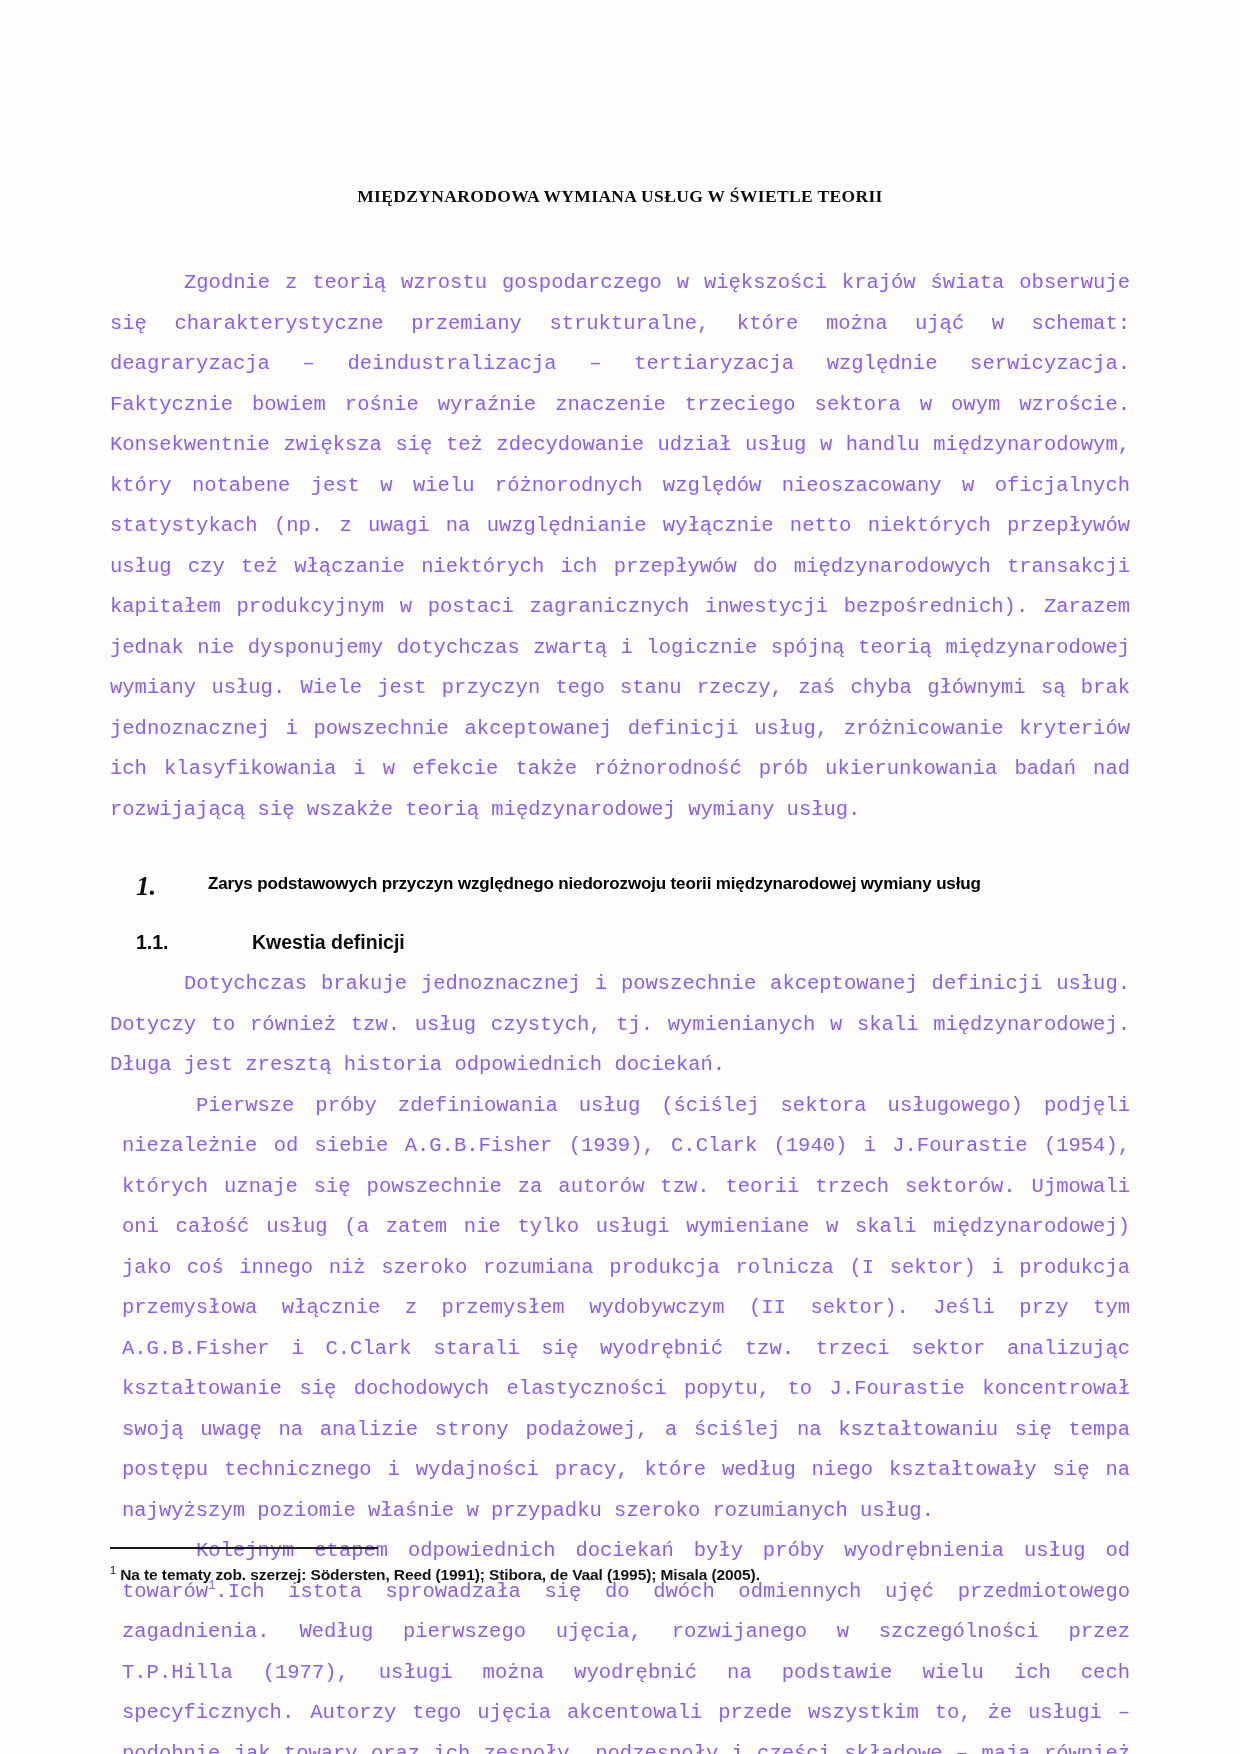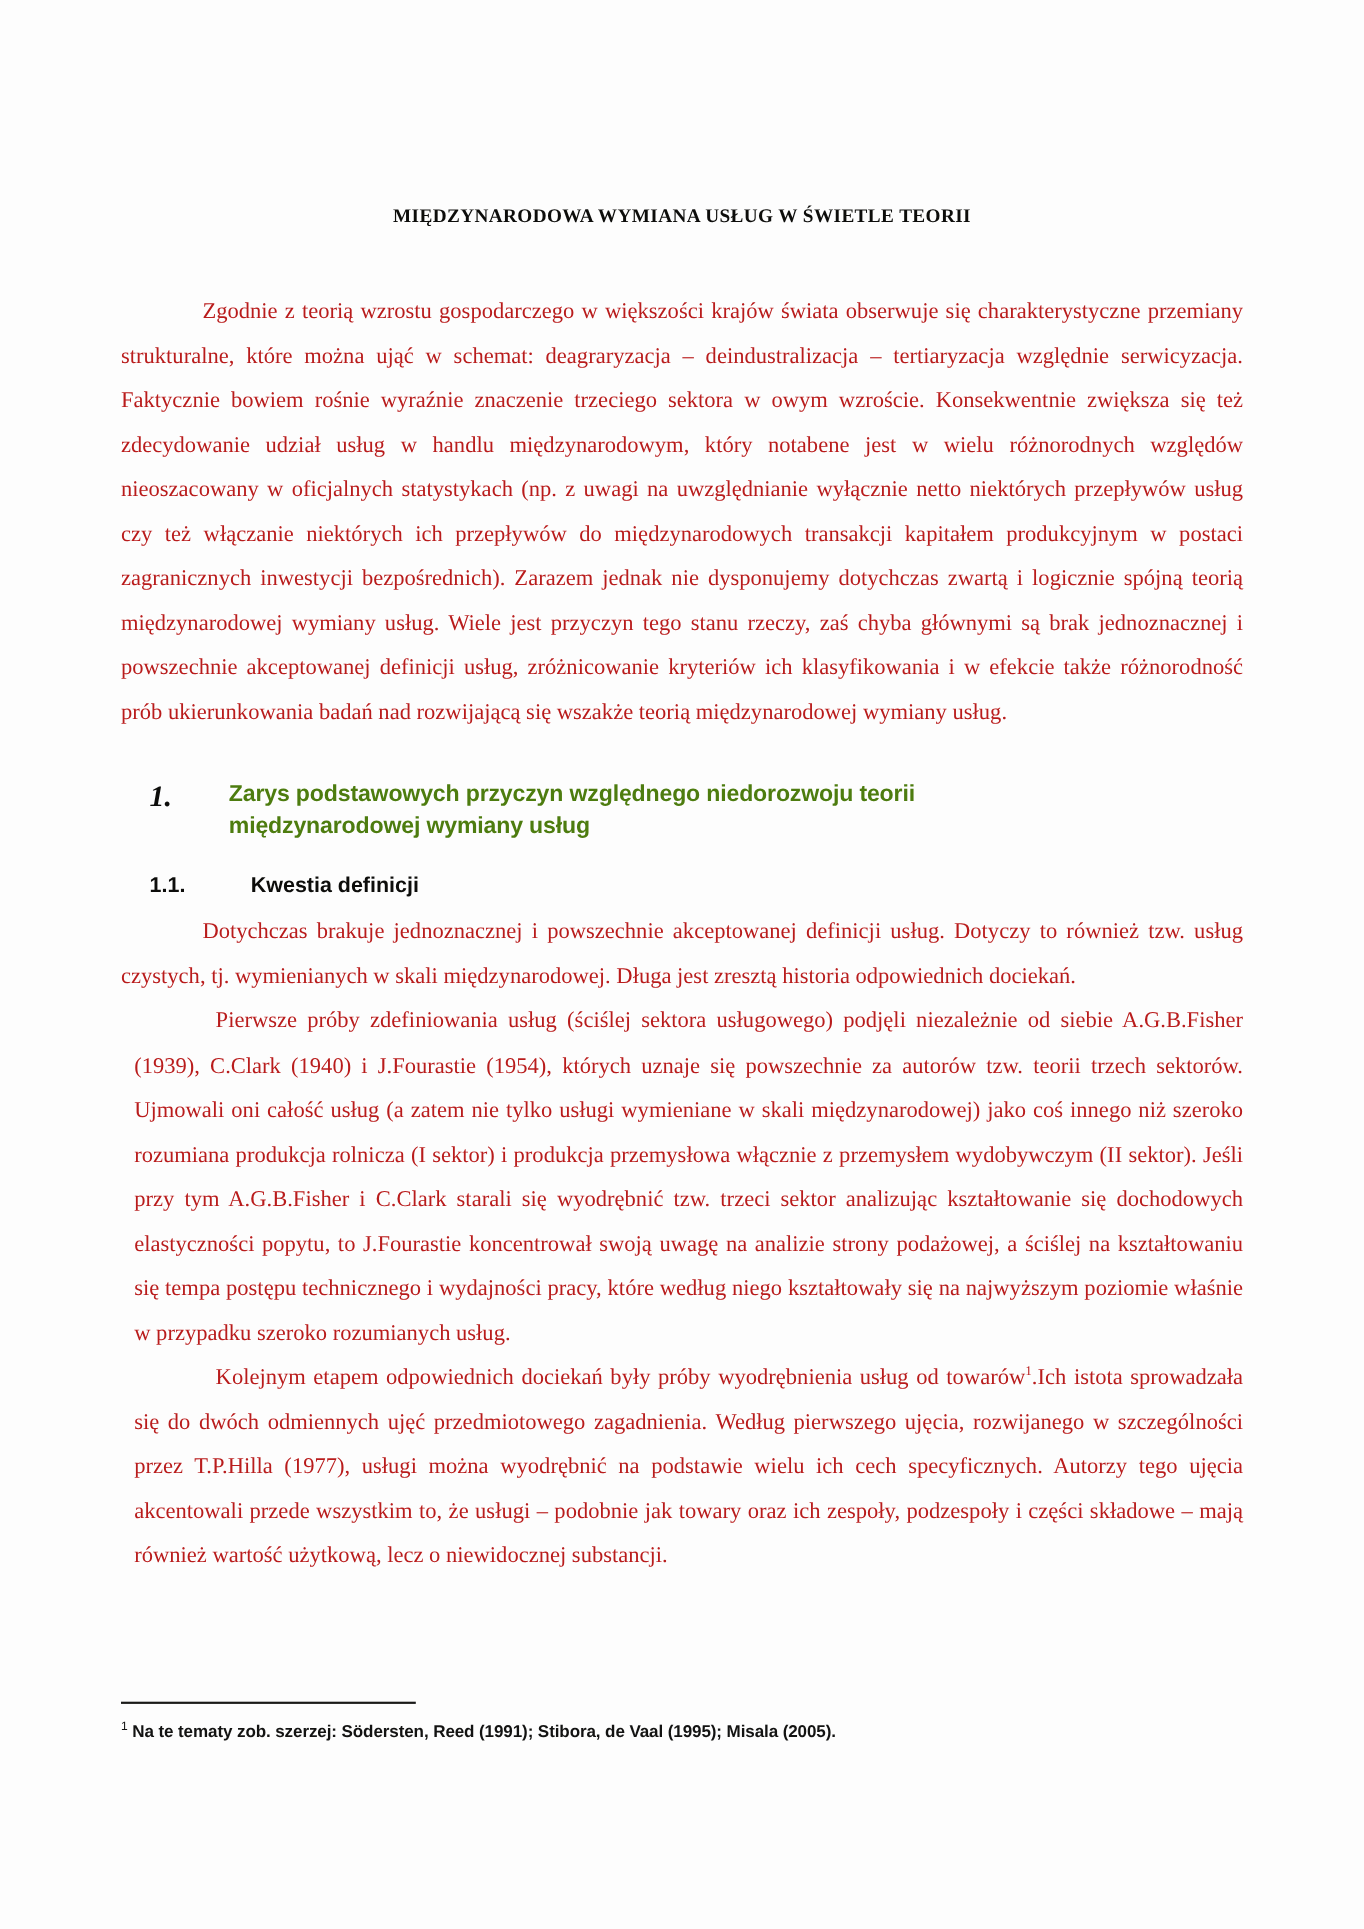--- a/index.html
+++ b/index.html
@@ -30,22 +30,23 @@
     color: #0d0d0b;
   }
 
   p.body {
     margin: 0;
     text-align: justify;
     text-justify: inter-word;
     font-size: 20.5px;
     line-height: 40.5px;
     text-indent: 74px;
-    color: #b91c1c;
+    color: #8b5cf6;
     hyphens: none;
+    font-family: Liberation Mono, monospace;
   }
 
   p.body + p.body {
     margin-top: 0px;
     margin-left: 12px;
   }
 
   .gap-after-intro { height: 40px; }
 
   .h1-block {
@@ -60,32 +61,33 @@
     font-style: italic;
     font-size: 27px;
     line-height: 32px;
     width: 72px;
     flex: 0 0 72px;
     color: #0d0d0b;
   }
   .h1-text {
     font-family: "Liberation Sans", "DejaVu Sans", sans-serif;
     font-weight: bold;
-    font-size: 21px;
+    font-size: 17px;
     line-height: 28.5px;
     letter-spacing: -0.15px;
-    color: #4d7c0f;
+    color: #000000;
     max-width: 800px;
   }
 
   .h2-block {
     display: flex;
     align-items: flex-start;
     margin: 26px 0 8px 0;
     padding-left: 26px;
+    gap: 24px;
   }
   .h2-num {
     font-family: "Liberation Sans", "DejaVu Sans", sans-serif;
     font-weight: bold;
     font-size: 19.5px;
     line-height: 28px;
     width: 72px;
     flex: 0 0 72px;
     color: #0d0d0b;
   }

